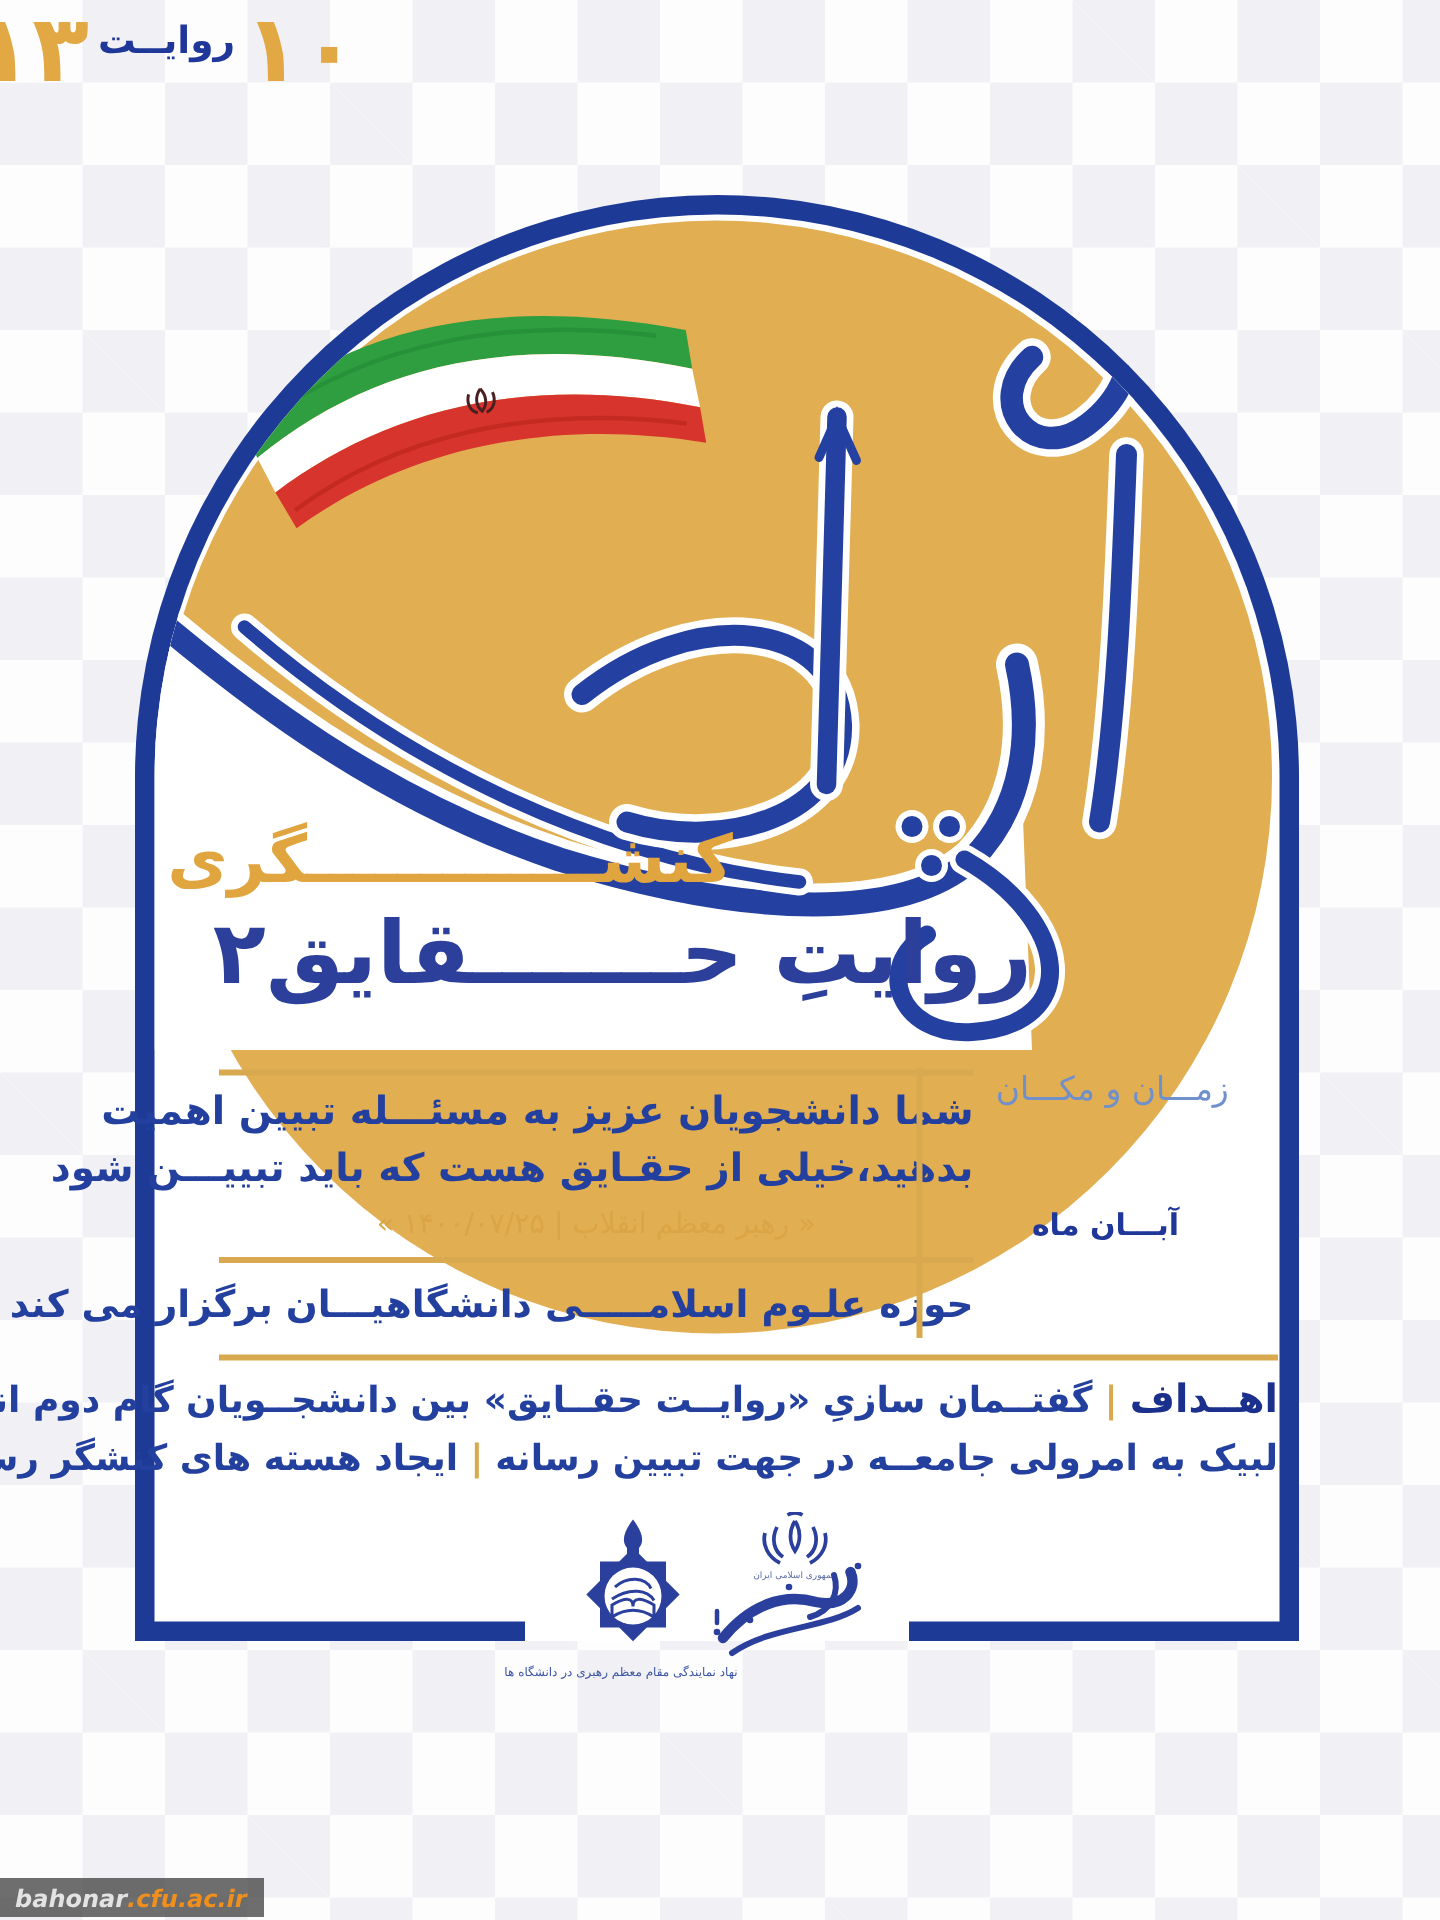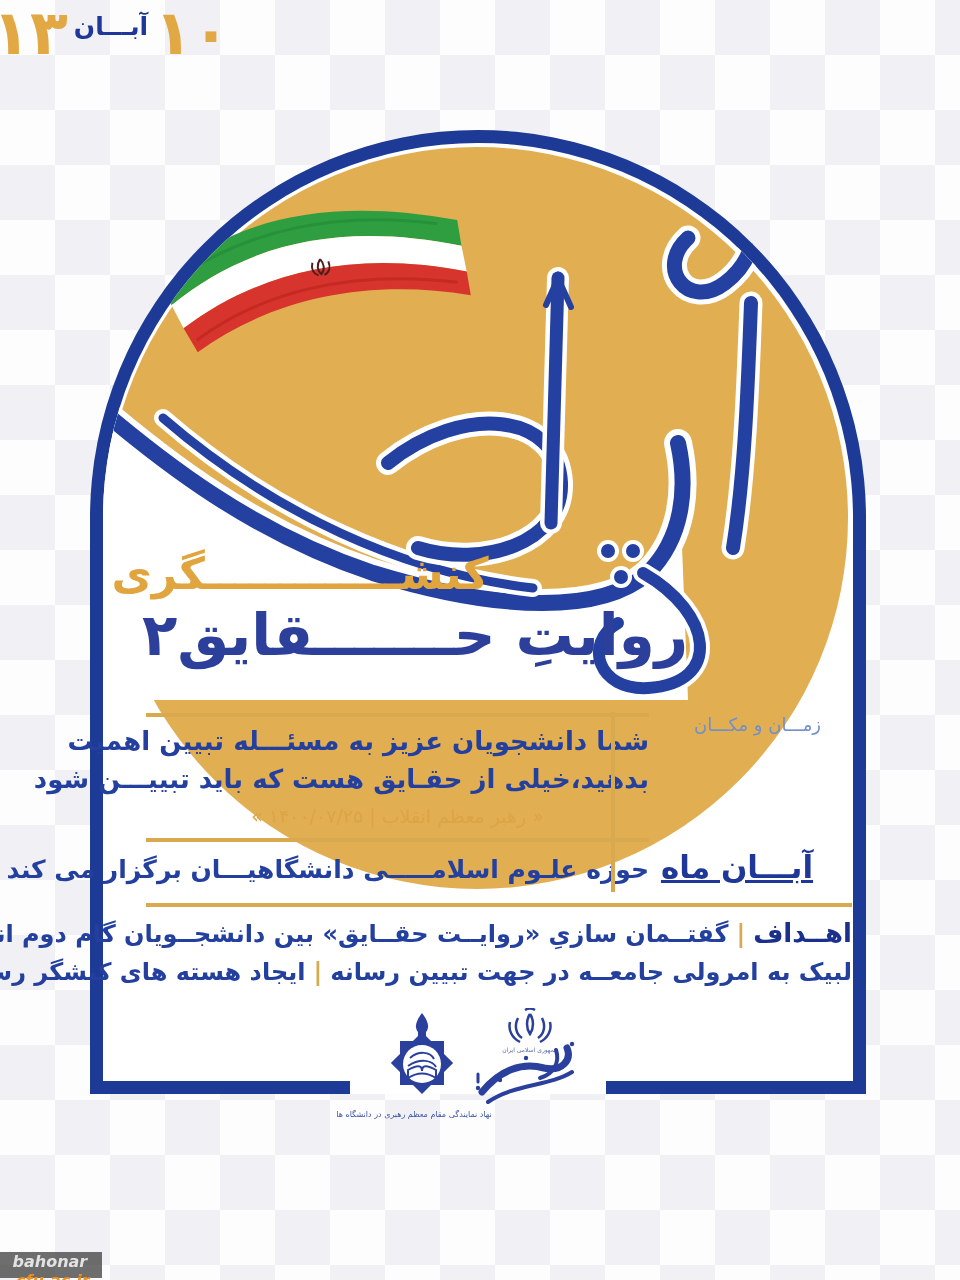--- a/index.html
+++ b/index.html
@@ -43,47 +43,47 @@
   .gl3{left:146px;top:903px;width:706px;}
   .v-divider{position:absolute;left:611px;top:712px;width:4px;height:180px;background:#d8a94e;}
   .quote-l1{left:146px;top:726px;width:503px;text-align:center;
     font-size:26px;font-weight:bold;white-space:nowrap;}
   .quote-l2{left:146px;top:764px;width:503px;text-align:left;
     font-size:26px;font-weight:bold;white-space:nowrap;}
   .attribution{left:146px;top:805px;width:503px;text-align:center;
     font-size:19px;color:#dba444;white-space:nowrap;}
   .organizer{left:146px;top:855px;width:503px;text-align:center;
     font-size:25px;font-weight:bold;white-space:nowrap;}
-  .sch-label{left:650px;top:714px;width:215px;text-align:center;
-    font-size:18px;color:#6f90ca;white-space:nowrap;}
+  .sch-label{left:634px;top:714px;width:215px;text-align:center;
+    font-size:22px;color:#6f90ca;white-space:nowrap;}
   .sch-city{left:626px;top:746px;width:222px;text-align:center;
     font-size:32px;font-weight:bold;color:#20379a;white-space:nowrap;}
   .sch-dates{left:626px;top:780px;width:222px;display:flex;direction:rtl;
     align-items:center;justify-content:center;gap:6px;}
   .sch-dates .num{font-size:62px;line-height:66px;font-weight:bold;color:#e2a844;}
   .sch-dates .word{font-size:25px;font-weight:bold;color:#20379a;margin-top:-14px;}
-  .sch-month{left:626px;top:849px;width:222px;text-align:center;
-    font-size:31px;font-weight:bold;color:#20379a;white-space:nowrap;text-decoration:underline;}
+  .sch-month{left:626px;top:804px;width:222px;text-align:center;
+    font-size:20px;font-weight:bold;color:#20379a;white-space:nowrap;}
   .goals-l1{left:146px;top:918px;width:706px;text-align:right;
     font-size:24px;font-weight:bold;white-space:nowrap;}
   .goals-l2{left:146px;top:958px;width:706px;text-align:right;
     font-size:24px;font-weight:bold;white-space:nowrap;}
   .goals-heading{color:#1b308d;font-size:26px;}
   .goal-sep{color:#d8a94e;font-weight:bold;padding:0 8px;}
 
   
   .logo-left{position:absolute;left:372px;top:1008px;width:100px;height:100px;}
   .logo-left-caption{position:absolute;left:334px;top:1110px;width:160px;text-align:center;
     font-size:8px;color:#3c55a5;direction:rtl;}
   .logo-right{position:absolute;left:468px;top:1008px;width:125px;height:118px;}
 
   
   .watermark{position:absolute;left:0;top:1252px;height:26px;padding:0 12px 0 10px;
     background:#4a4a4acc;display:flex;align-items:center;
-    font-style:italic;font-weight:bold;font-size:16px;flex-direction:column;}
+    font-style:italic;font-weight:bold;font-size:16px;}
   .wm-site{color:#e3e3e3;}
   .wm-domain{color:#ef8f1d;}
 </style>
 </head>
 <body>
 
 <div class="canvas">
 
   <div class="arch">
     <div class="gold-circle"></div>
@@ -151,21 +151,21 @@
   <div class="txt quote-l2">بدهید،خیلی از حقـایق هست که باید تبییـــن شود</div>
   <div class="txt attribution">« رهبر معظم انقلاب | ۱۴۰۰/۰۷/۲۵ »</div>
   <div class="gold-line gl2"></div>
   <div class="txt organizer">حوزه علـوم اسلامـــــی دانشگاهیـــان برگزار می کند</div>
   <div class="gold-line gl3"></div>
   <div class="v-divider"></div>
 
   <div class="txt sch-label">زمـــان و مکـــان</div>
   <div class="sch-dates">
     <span class="num">۱۰</span>
-    <span class="word">آبـــان</span>
+    <span class="word">روایــت</span>
     <span class="num">۱۳</span>
   </div>
   <div class="txt sch-month">آبـــان ماه</div>
 
   <div class="txt goals-l1">
     <span class="goals-heading">اهــداف</span><span class="goal-sep">|</span><span>گفتــمان سازیِ «روایــت حقــایق» بین دانشجــویان گام دوم انقلاب اسلامی</span>
   </div>
   <div class="txt goals-l2">
     <span>لبیک به امرولی جامعــه در جهت تبیین رسانه</span><span class="goal-sep">|</span><span>ایجاد هسته های کنشگر رسانه ای</span>
   </div>

